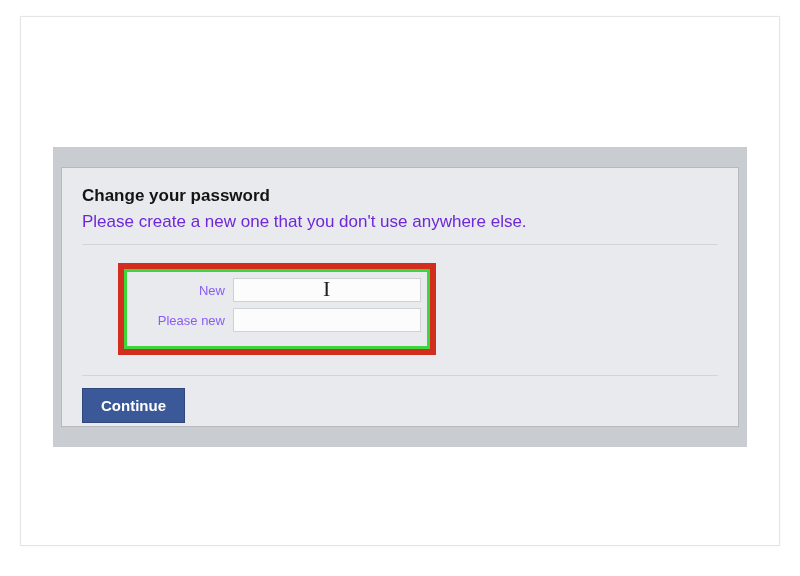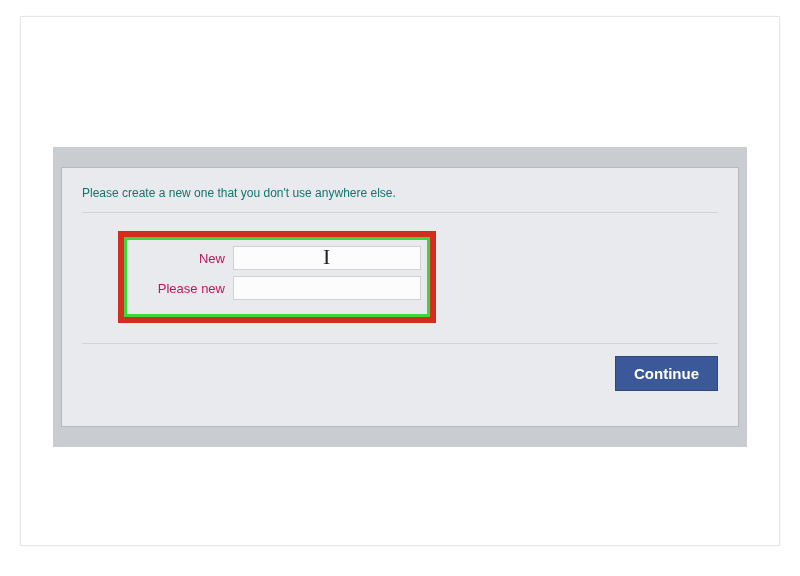--- a/index.html
+++ b/index.html
@@ -47,22 +47,22 @@
     position: relative;
     height: 260px;
   }
   .dialog-title {
     font-size: 17px;
     font-weight: 700;
     color: #141414;
     margin: 0 0 6px 0;
   }
   .dialog-sub {
-    font-size: 12px;
-    color: #0f766e;
+    font-size: 17px;
+    color: #6d28d9;
     margin: 0 0 12px 0;
   }
   .sep {
     border: none;
     border-top: 1px solid #d2d4d8;
     margin: 0;
   }
   .form-area {
     margin-top: 18px;
   }
@@ -83,21 +83,21 @@
     display: flex;
     align-items: center;
     margin-bottom: 6px;
   }
   .row:last-child { margin-bottom: 0; }
   .lbl {
     width: 92px;
     text-align: right;
     padding-right: 8px;
     font-size: 13px;
-    color: #be185d;
+    color: #8b5cf6;
   }
   .fld {
     flex: 1;
   }
   .fld input {
     width: 100%;
     height: 24px;
     border: 1px solid #cfd1d4;
     background: #fcfcfc;
     box-sizing: border-box;
@@ -111,21 +111,21 @@
     pointer-events: none;
     font-family: Georgia, "Times New Roman", serif;
   }
   .sep2 {
     border: none;
     border-top: 1px solid #d2d4d8;
     margin: 20px 0 0 0;
   }
   .footer {
     display: flex;
-    justify-content: flex-end;
+    justify-content: flex-start;
     padding-top: 12px;
   }
   .btn-continue {
     background: #3b5998;
     color: #ffffff;
     border: 1px solid #2f477a;
     font-size: 15px;
     font-weight: 600;
     padding: 8px 18px;
     cursor: pointer;
@@ -133,20 +133,21 @@
   }
 </style>
 </head>
 <body>
 
 <div class="page">
   <div class="outer-card">
     <div class="gray-panel">
       <div class="dialog">
 
+        <h2 class="dialog-title">Change your password</h2>
 
         <p class="dialog-sub">Please create a new one that you don't use anywhere else.</p>
 
         <hr class="sep">
 
         <div class="form-area">
           <div class="highlight-outer">
             <div class="highlight-inner">
 
               <div class="row">

